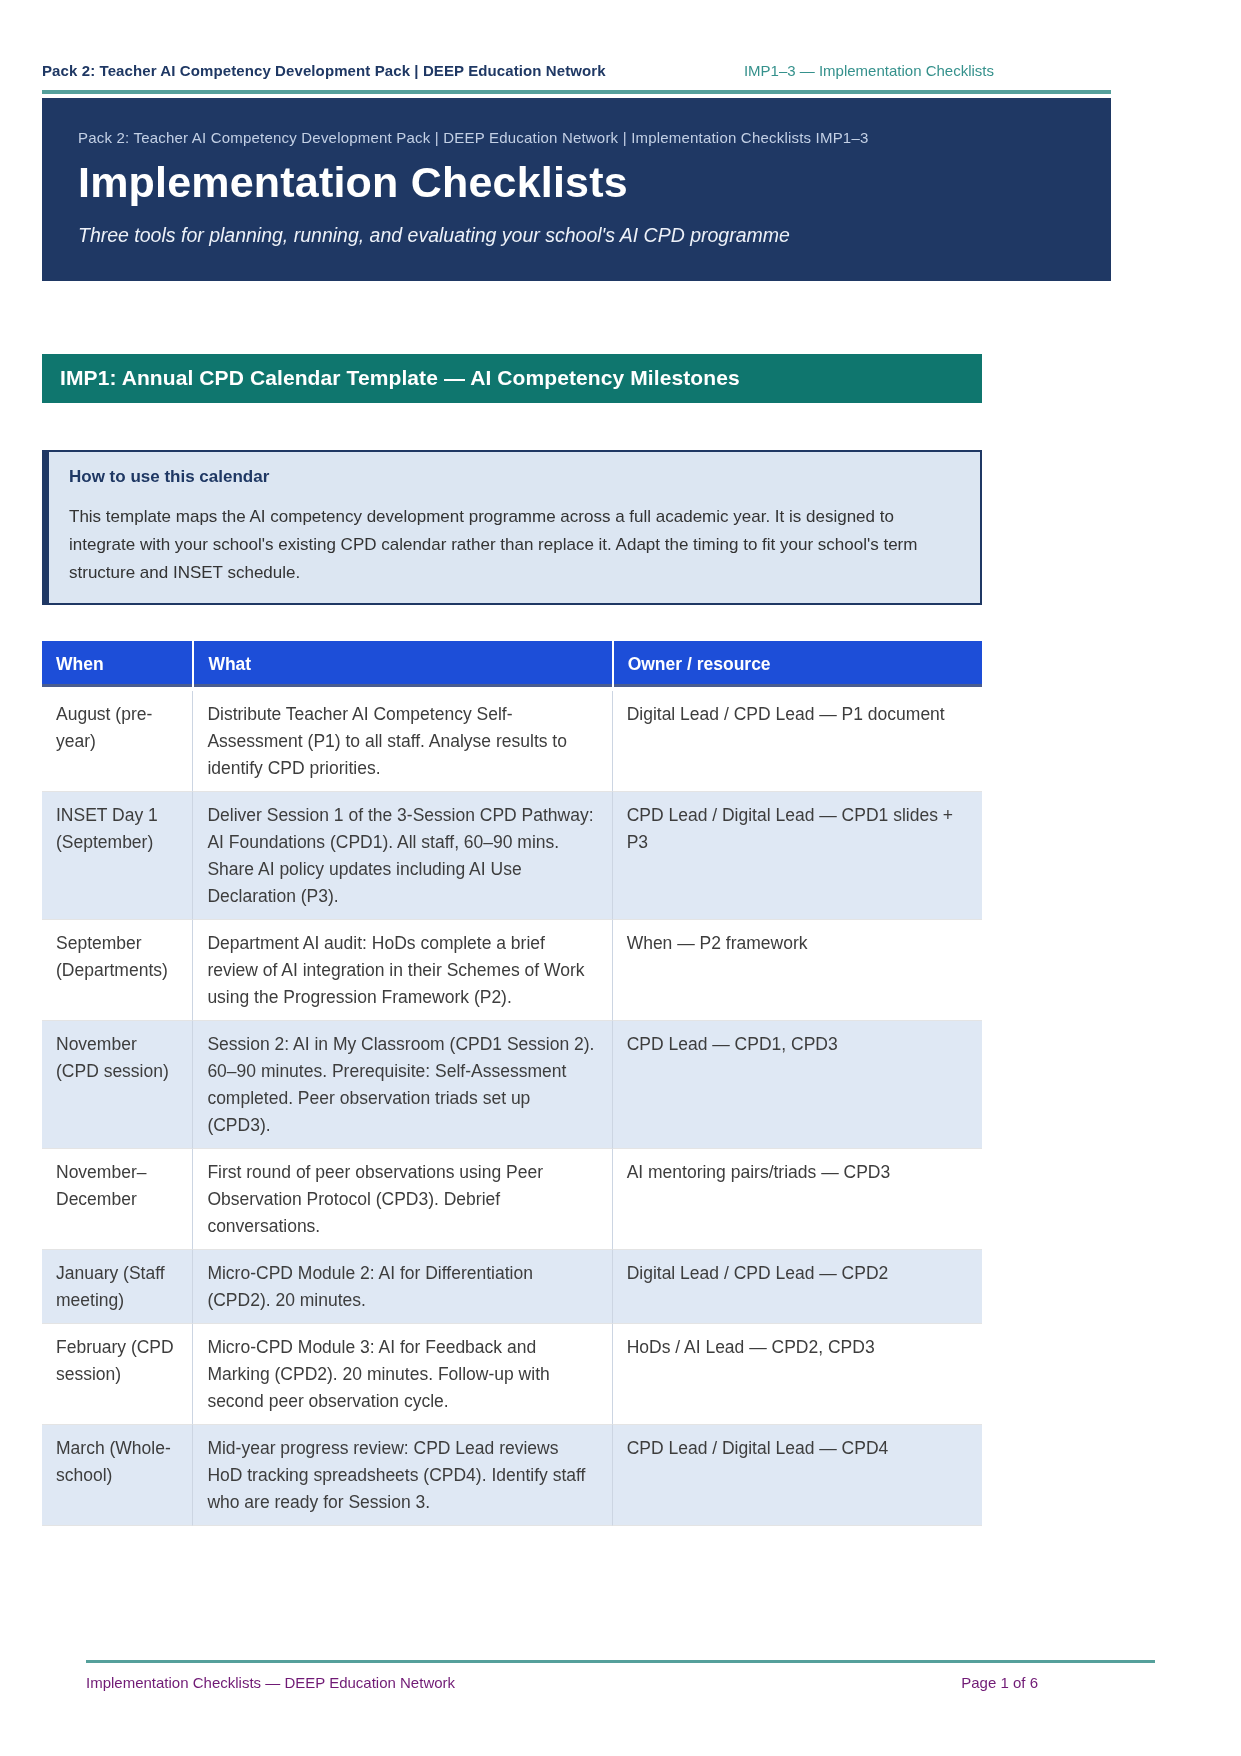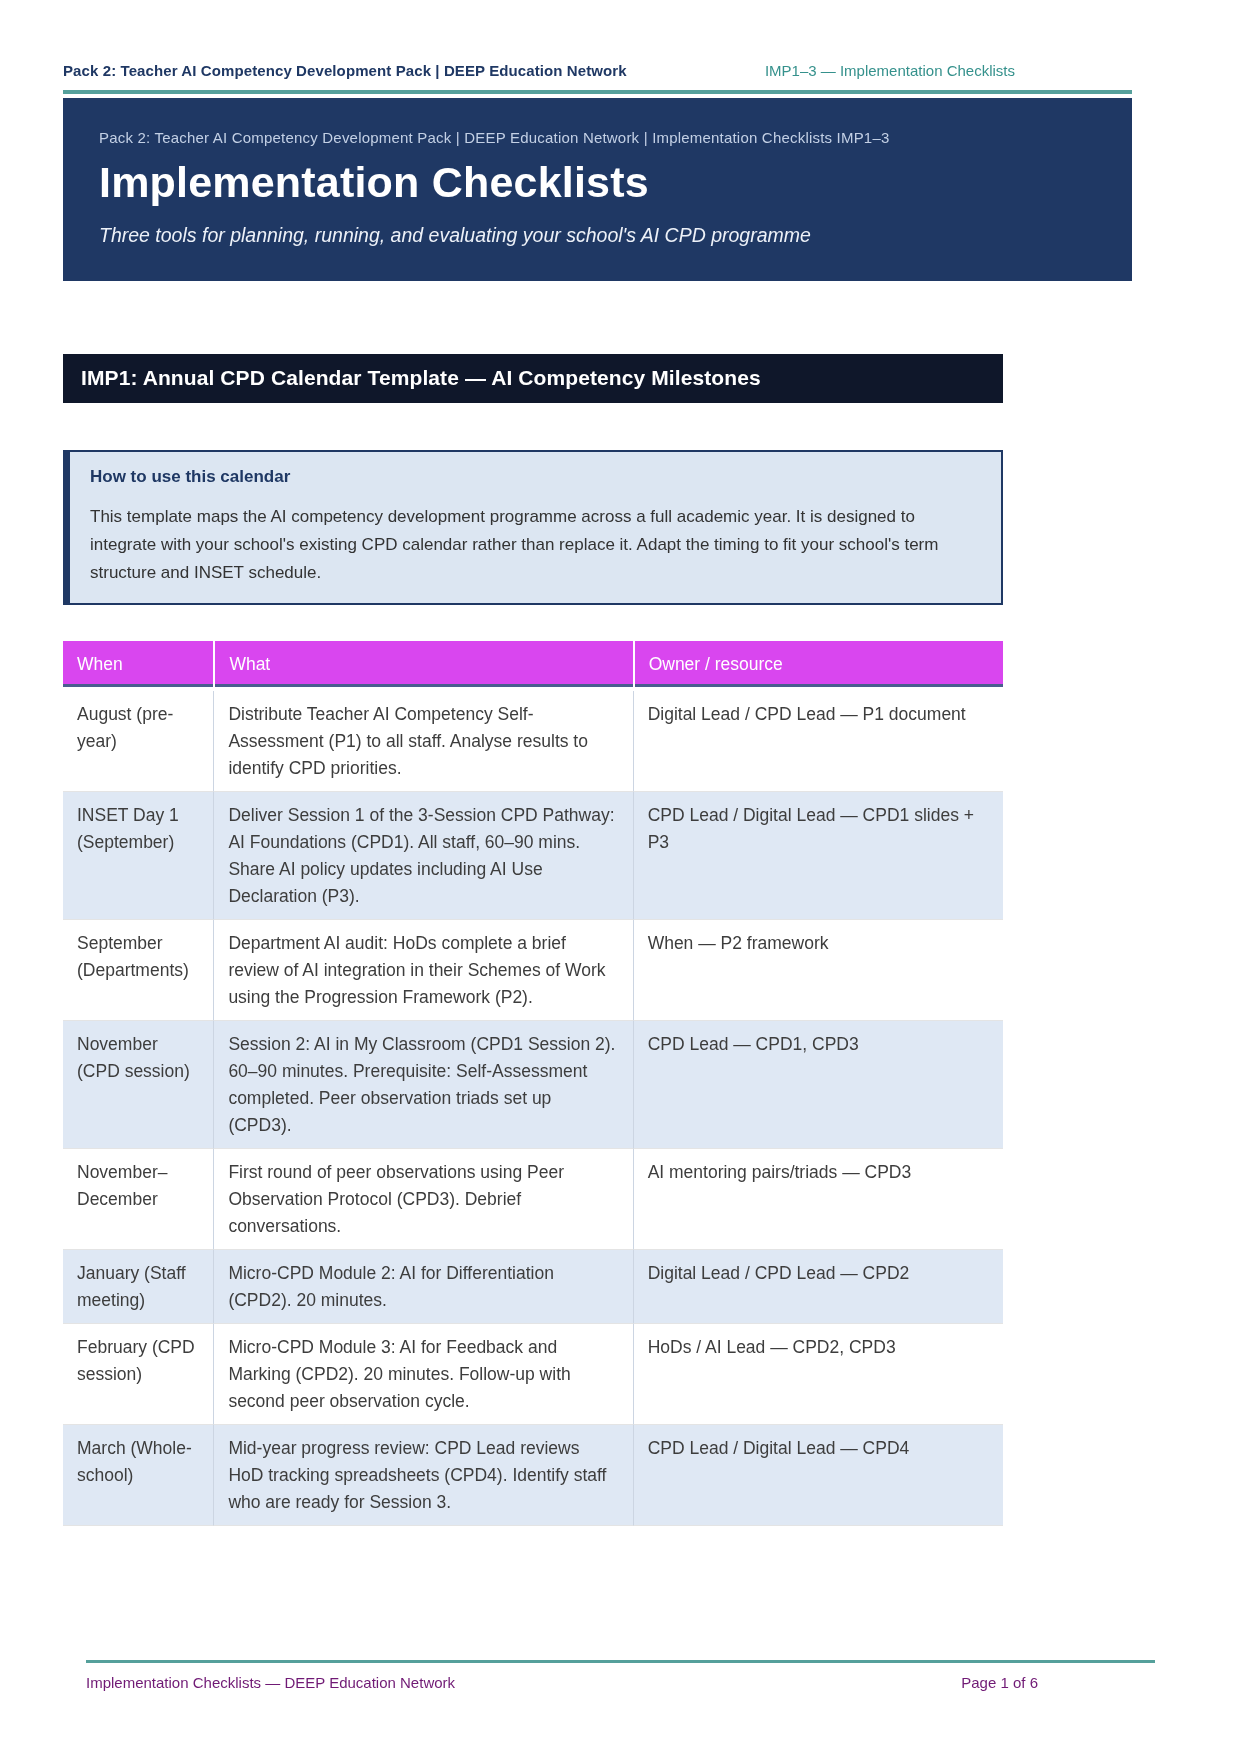--- a/index.html
+++ b/index.html
@@ -3,21 +3,21 @@
 <meta charset="utf-8">
 <style>
   * { margin: 0; padding: 0; box-sizing: border-box; }
   html, body { background: #ffffff; }
   .page {
     position: relative;
     width: 1241px;
     height: 1756px;
     background: #ffffff;
     font-family: "Liberation Sans", sans-serif;
-    padding: 62px 86px 0 63px;
+    padding: 62px 86px 0 42px;
     overflow: hidden;
   }
   
   .runhead {
     width: 952px;
     display: flex;
     justify-content: space-between;
     align-items: baseline;
   }
   .runhead-left { font-size: 15px; font-weight: 700; color: #1f3864; letter-spacing: .1px; }
@@ -31,21 +31,21 @@
     background: #1f3864;
     margin-top: 4px;
     padding: 31px 36px 34px 36px;
   }
   .banner-eyebrow { font-size: 15px; color: #c3d0e5; letter-spacing: .2px; }
   .banner-title { font-size: 43px; font-weight: 700; color: #ffffff; margin-top: 12px; letter-spacing: .2px; }
   .banner-subtitle { font-size: 19.5px; font-style: italic; color: #edf1f8; margin-top: 17px; }
   
   .section-bar {
     width: 940px;
-    background: #0f172a;
+    background: #0f766e;
     color: #ffffff;
     font-size: 21px;
     font-weight: 700;
     padding: 12px 18px 13px 18px;
     margin-top: 73px;
     letter-spacing: .1px;
   }
   
   .callout {
     width: 940px;
@@ -62,24 +62,24 @@
     width: 940px;
     margin-top: 36px;
     border-collapse: separate;
     border-spacing: 0;
     table-layout: fixed;
   }
   table.cal col.c1 { width: 16%; }
   table.cal col.c2 { width: 44.6%; }
   table.cal col.c3 { width: 39.4%; }
   table.cal th {
-    background: #d946ef;
+    background: #1d4ed8;
     color: #ffffff;
     font-size: 17.5px;
-    font-weight: 400;
+    font-weight: 700;
     text-align: left;
     padding: 13px 14px 12px 14px;
     border-bottom: 4px solid #ffffff;
     box-shadow: inset 0 -3px 0 #4a5d8f;
   }
   table.cal th + th { border-left: 2px solid #ffffff; }
   table.cal td {
     vertical-align: top;
     font-size: 17.5px;
     color: #3d3d3d;

